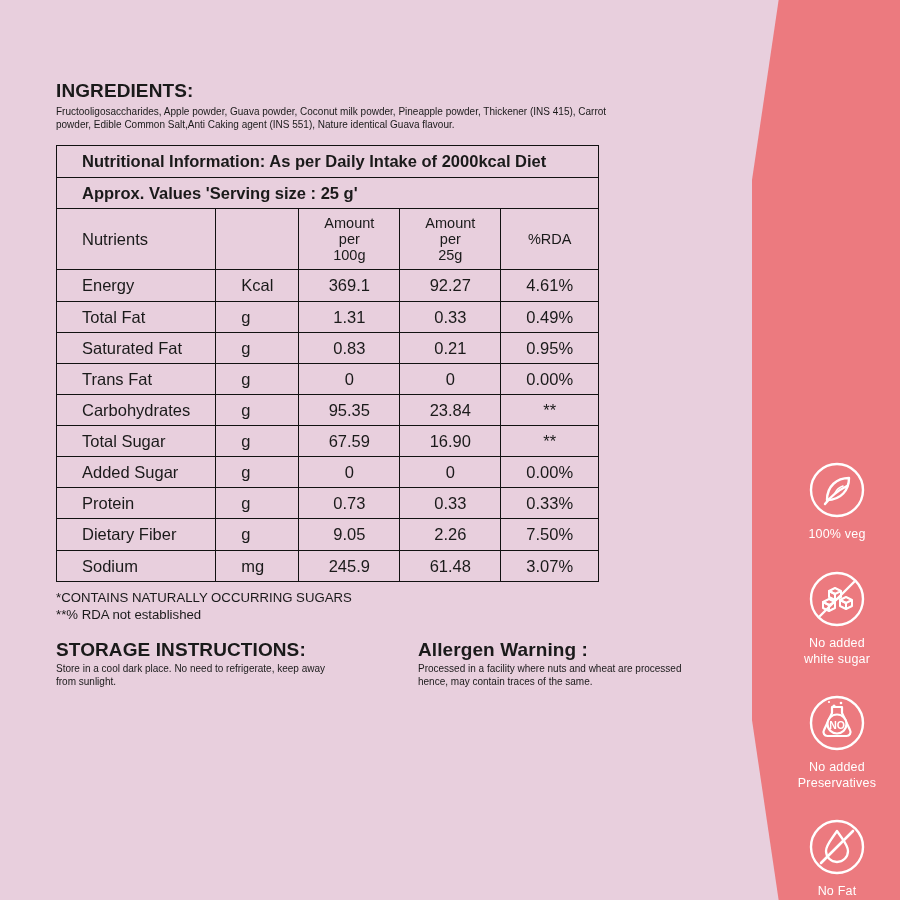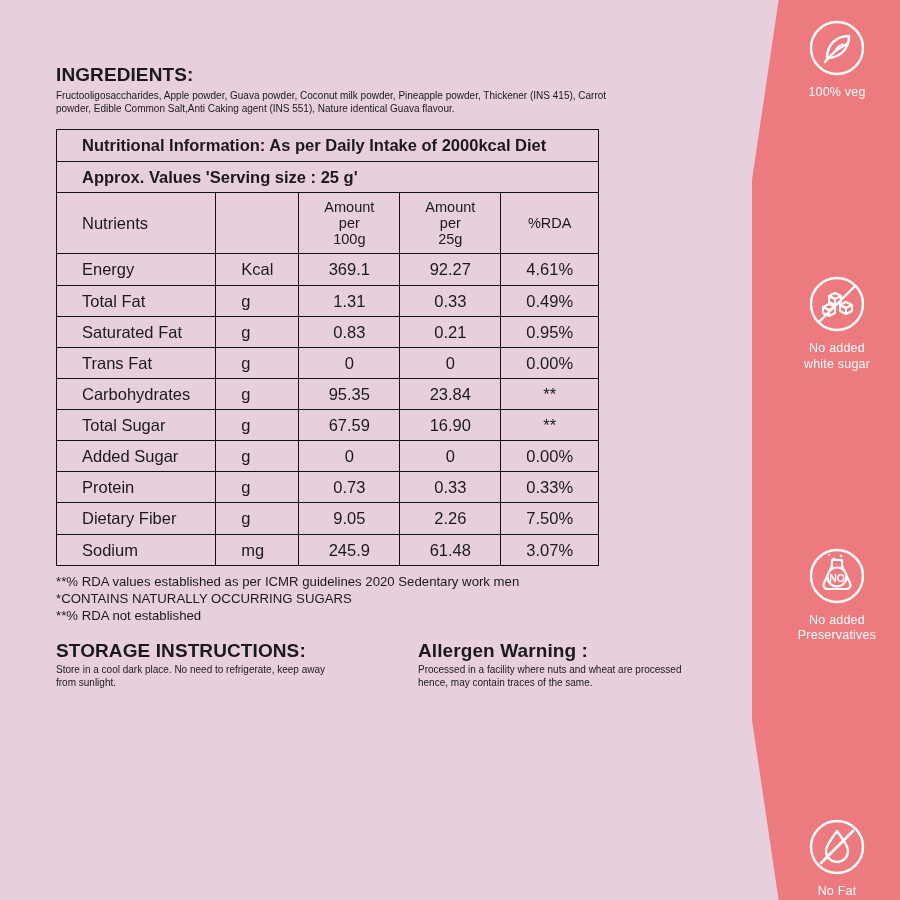--- a/index.html
+++ b/index.html
@@ -20,40 +20,41 @@
     width: 148px; height: 900px;
     background: #ec7a7f;
     clip-path: polygon(18% 0, 100% 0, 100% 100%, 18% 100%, 0 80%, 0 20%);
   }
   #badge-panel-inner {
     position: absolute;
     top: 0; left: 22px; right: 0; bottom: 0;
     display: flex;
     flex-direction: column;
     align-items: center;
-    justify-content: space-between;
+    justify-content: flex-end;
+    gap: 26px;
     padding-top: 18px;
   }
   .badge { width: 112px; text-align: center; color: #ffffff; }
   .badge-icon {
     width: 60px; height: 60px;
     margin: 0 auto 7px auto;
     display: block;
   }
   .badge-label {
     font-size: 12.5px;
     line-height: 1.25;
     letter-spacing: .2px;
     white-space: pre-line;
   }
 
   
   #content {
     position: absolute;
-    left: 56px; top: 64px;
+    left: 56px; top: 80px;
     width: 640px;
   }
 
   h2.section-title {
     font-size: 19px;
     font-weight: bold;
     margin: 0 0 4px 0;
     letter-spacing: .1px;
   }
   p.body-text {
@@ -257,21 +258,20 @@
           <td class="nutrient">Sodium</td>
           <td class="unit">mg</td>
           <td class="per100">245.9</td>
           <td class="per25">61.48</td>
           <td class="rda">3.07%</td>
         </tr>
     </tbody>
   </table>
 
   <div id="footnotes">
-    <div>**% RDA values established as per ICMR guidelines 2020 Sedentary work men</div>
     <div>*CONTAINS NATURALLY OCCURRING SUGARS</div>
     <div>**% RDA not established</div>
   </div>
 
   <div id="bottom">
     <div class="col">
       <h2 class="section-title">STORAGE INSTRUCTIONS:</h2>
       <p class="body-text">Store in a cool dark place. No need to refrigerate, keep away from sunlight.</p>
     </div>
     <div class="col">

